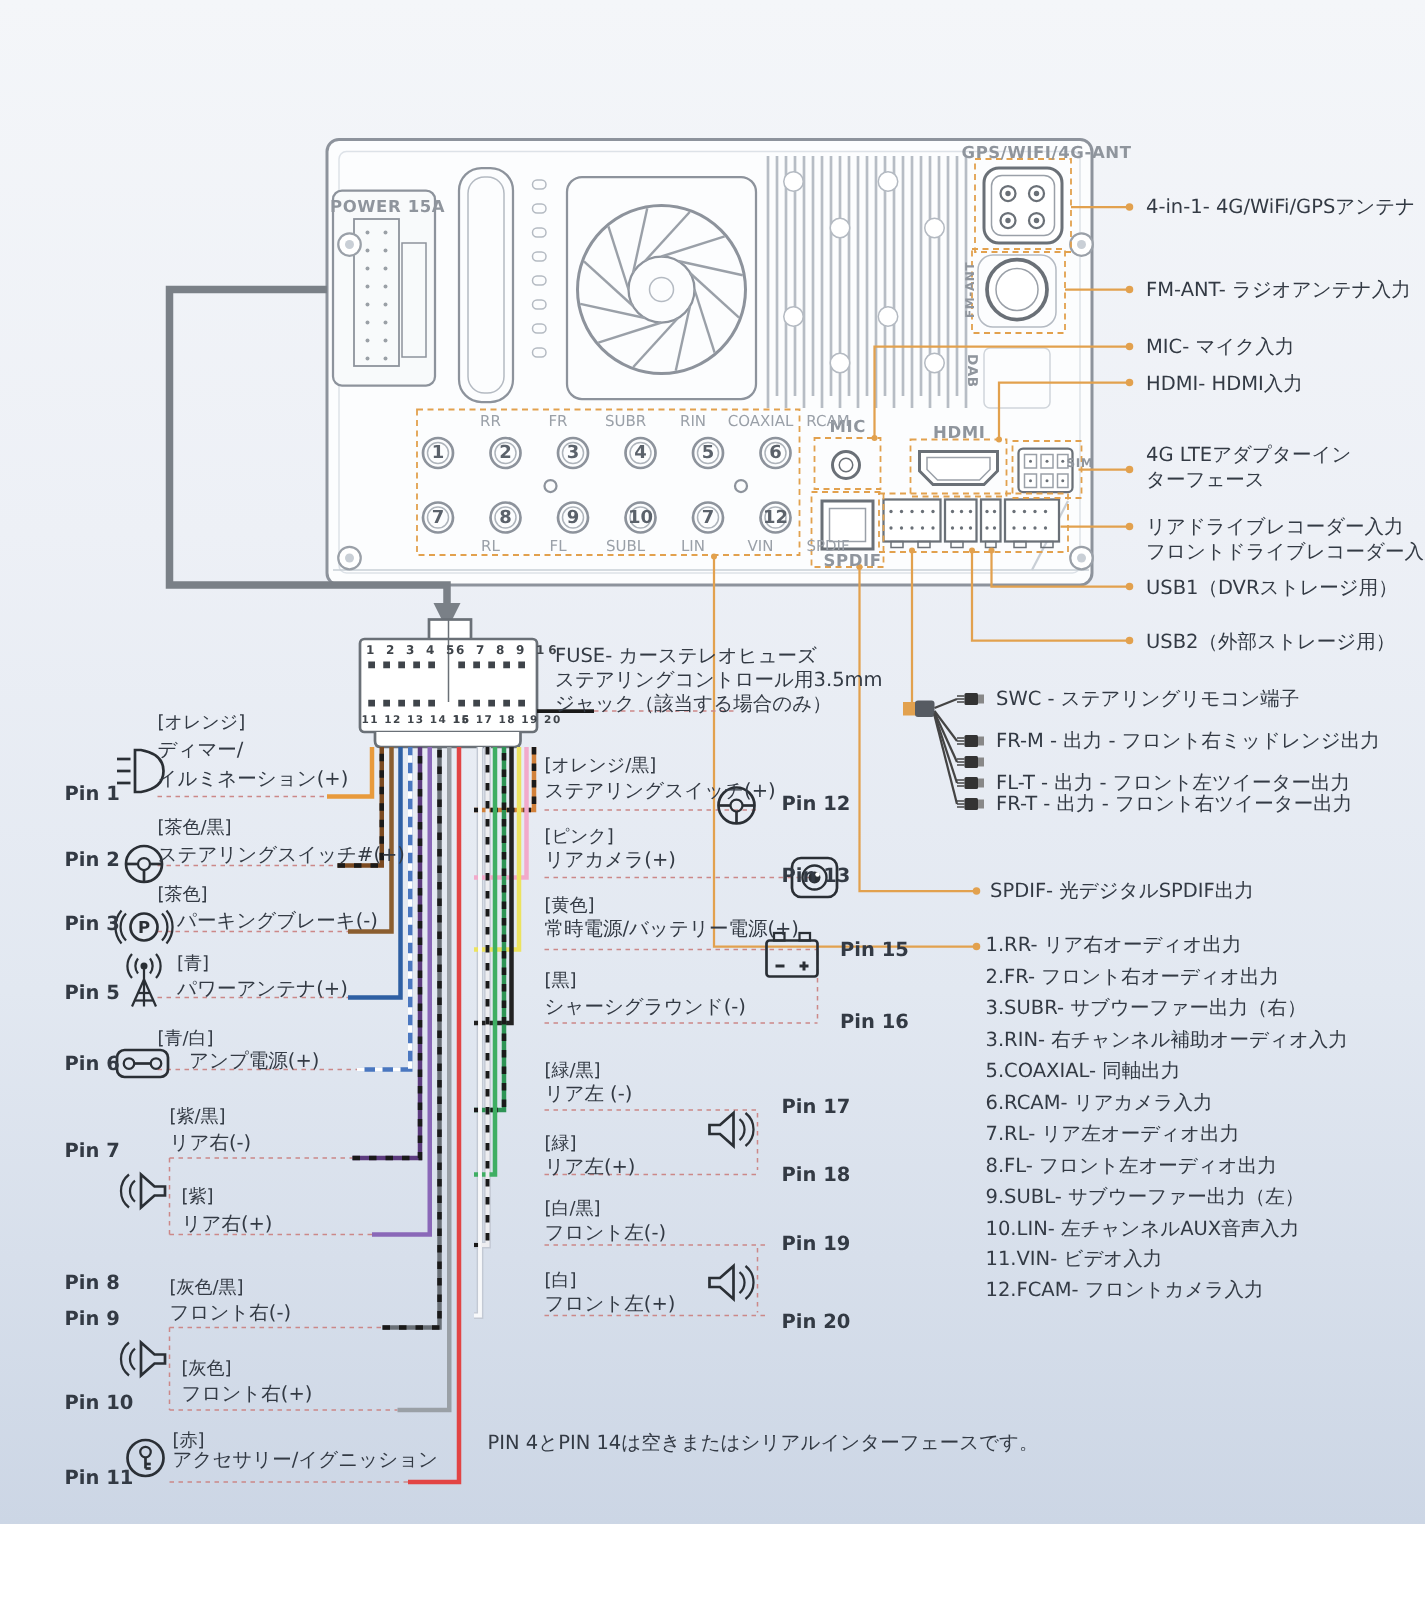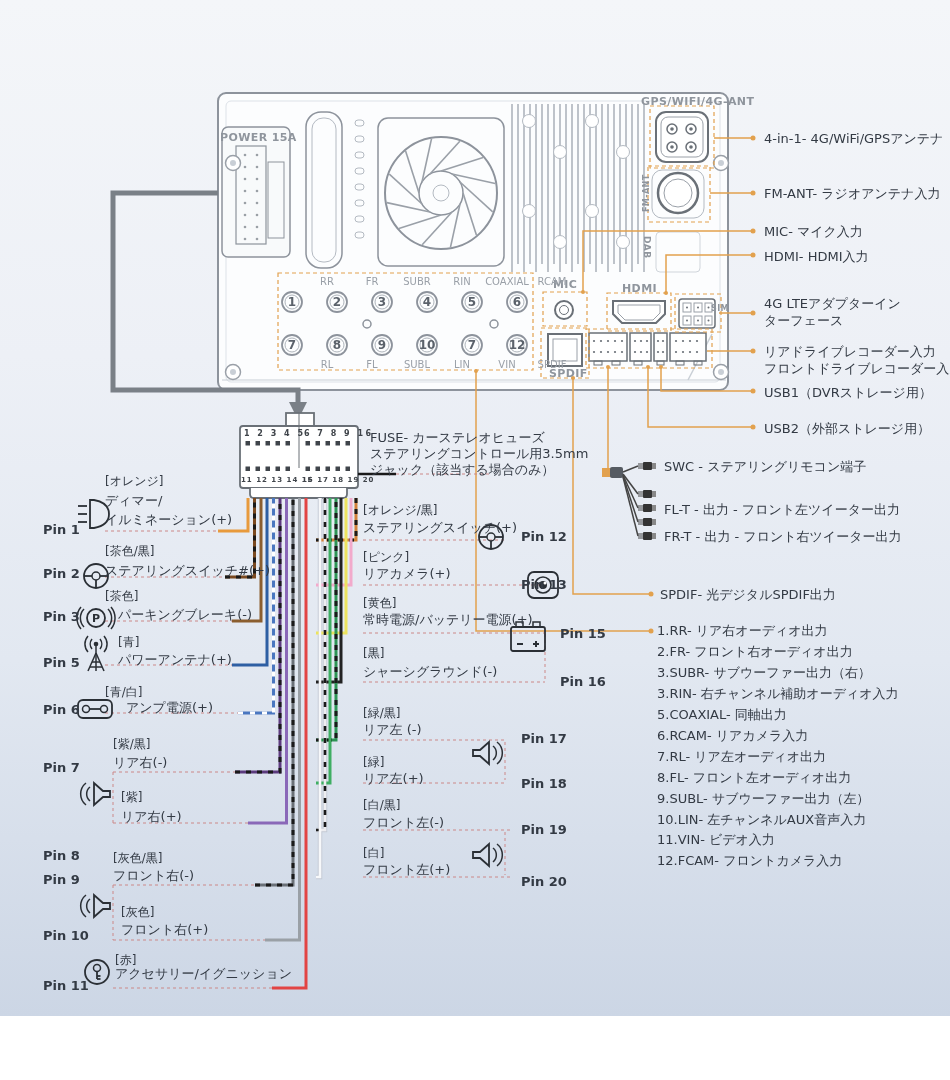--- a/index.html
+++ b/index.html
@@ -653,30 +653,32 @@
 <div class="t" style="left:764px;top:224px">MIC- マイク入力</div>
 <div class="t" style="left:764px;top:249px">HDMI- HDMI入力</div>
 <div class="t" style="left:764px;top:296px">4G LTEアダプターイン</div>
 <div class="t" style="left:764px;top:313px">ターフェース</div>
 <div class="t" style="left:764px;top:344px">リアドライブレコーダー入力</div>
 <div class="t" style="left:764px;top:361px">フロントドライブレコーダー入力</div>
 <div class="t" style="left:764px;top:385px">USB1（DVRストレージ用）</div>
 <div class="t" style="left:764px;top:421px">USB2（外部ストレージ用）</div>
 
 <div class="t" style="left:664px;top:459px">SWC - ステアリングリモコン端子</div>
-<div class="t" style="left:664px;top:502px">FL-T - 出力 - フロント左ツイーター出力</div>
+<div class="t" style="left:664px;top:487px">FR-M - 出力 - フロント右ミッドレンジ出力</div>
+<div class="t" style="left:664px;top:515px">FL-T - 出力 - フロント左ツイーター出力</div>
 <div class="t" style="left:664px;top:529px">FR-T - 出力 - フロント右ツイーター出力</div>
 
 <div class="t" style="left:660px;top:587px">SPDIF- 光デジタルSPDIF出力</div>
 <div class="t" style="left:657px;top:623px">1.RR- リア右オーディオ出力</div>
 <div class="t" style="left:657px;top:644px">2.FR- フロント右オーディオ出力</div>
 <div class="t" style="left:657px;top:665px">3.SUBR- サブウーファー出力（右）</div>
 <div class="t" style="left:657px;top:686px">3.RIN- 右チャンネル補助オーディオ入力</div>
 <div class="t" style="left:657px;top:707px">5.COAXIAL- 同軸出力</div>
 <div class="t" style="left:657px;top:728px">6.RCAM- リアカメラ入力</div>
 <div class="t" style="left:657px;top:749px">7.RL- リア左オーディオ出力</div>
 <div class="t" style="left:657px;top:770px">8.FL- フロント左オーディオ出力</div>
 <div class="t" style="left:657px;top:791px">9.SUBL- サブウーファー出力（左）</div>
 <div class="t" style="left:657px;top:812px">10.LIN- 左チャンネルAUX音声入力</div>
 <div class="t" style="left:657px;top:832px">11.VIN- ビデオ入力</div>
 <div class="t" style="left:657px;top:853px">12.FCAM- フロントカメラ入力</div>
 
+<div class="t" style="left:325px;top:955px">PIN 4とPIN 14は空きまたはシリアルインターフェースです。</div>
 </div>
 
 </body></html>

